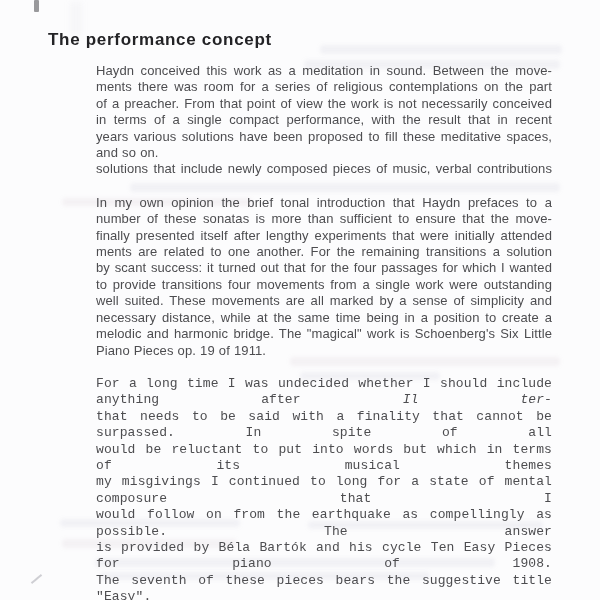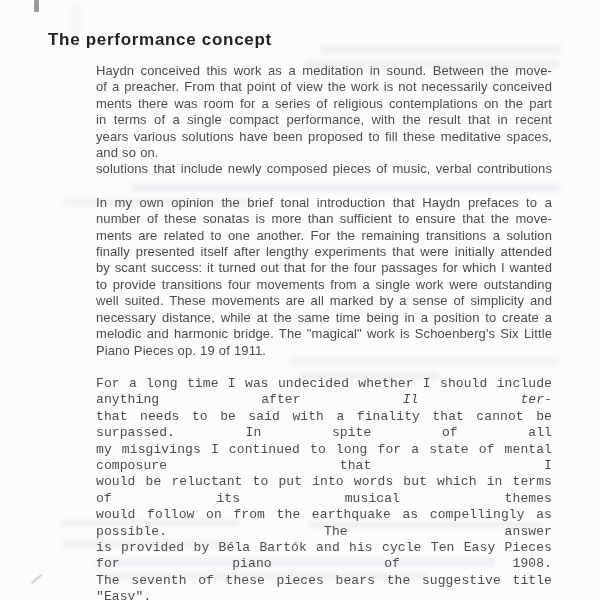--- a/index.html
+++ b/index.html
@@ -104,44 +104,44 @@
   <div class="ghost warm" style="left:62px;top:539px;width:175px;height:9px;"></div>
   <div class="ghost" style="left:95px;top:558px;width:400px;height:9px;"></div>
   <div class="ghost" style="left:100px;top:572px;width:330px;height:8px;"></div>
   <div class="corner-mark" style="left:30px;top:578px;width:13px;height:2px;"></div>
 
   <div class="sheet">
     <h1 class="title">The performance concept</h1>
     <div class="body-text">
         <div class="para">
           <div class="line"><span>Haydn conceived this work as a meditation in sound. Between the move-</span></div>
+          <div class="line"><span>ments there was room for a series of religious contemplations on the part</span></div>
           <div class="line"><span>of a preacher. From that point of view the work is not necessarily conceived</span></div>
-          <div class="line"><span>ments there was room for a series of religious contemplations on the part</span></div>
           <div class="line"><span>in terms of a single compact performance, with the result that in recent</span></div>
           <div class="line"><span>years various solutions have been proposed to fill these meditative spaces,</span></div>
           <div class="line last"><span>and so on.</span></div>
           <div class="line"><span>solutions that include newly composed pieces of music, verbal contributions</span></div>
         </div>
         <div class="para">
           <div class="line"><span>In my own opinion the brief tonal introduction that Haydn prefaces to a</span></div>
           <div class="line"><span>number of these sonatas is more than sufficient to ensure that the move-</span></div>
+          <div class="line"><span>finally presented itself after lengthy experiments that were initially attended</span></div>
           <div class="line"><span>ments are related to one another. For the remaining transitions a solution</span></div>
-          <div class="line"><span>finally presented itself after lengthy experiments that were initially attended</span></div>
           <div class="line"><span>by scant success: it turned out that for the four passages for which I wanted</span></div>
           <div class="line"><span>to provide transitions four movements from a single work were outstanding</span></div>
           <div class="line"><span>well suited. These movements are all marked by a sense of simplicity and</span></div>
           <div class="line"><span>necessary distance, while at the same time being in a position to create a</span></div>
           <div class="line"><span>melodic and harmonic bridge. The "magical" work is Schoenberg's Six Little</span></div>
           <div class="line last"><span>Piano Pieces op. 19 of 1911.</span></div>
         </div>
         <div class="para">
           <div class="line"><span>For a long time I was undecided whether I should include anything after </span><i>Il ter-</i></div>
           <div class="line"><span>that needs to be said with a finality that cannot be surpassed. In spite of all</span></div>
+          <div class="line"><span>would be reluctant to put into words but which in terms of its musical themes</span></div>
           <div class="line"><span>my misgivings I continued to long for a state of mental composure that I</span></div>
-          <div class="line"><span>would be reluctant to put into words but which in terms of its musical themes</span></div>
           <div class="line"><span>would follow on from the earthquake as compellingly as possible. The answer</span></div>
           <div class="line"><span>is provided by Béla Bartók and his cycle Ten Easy Pieces for piano of 1908.</span></div>
           <div class="line last"><span>The seventh of these pieces bears the suggestive title "Easy".</span></div>
         </div>
       </div>
     <p class="attribution">Yaara Tal (Translation: Daphne Ellis)</p>
   </div>
 
 </div>
 

